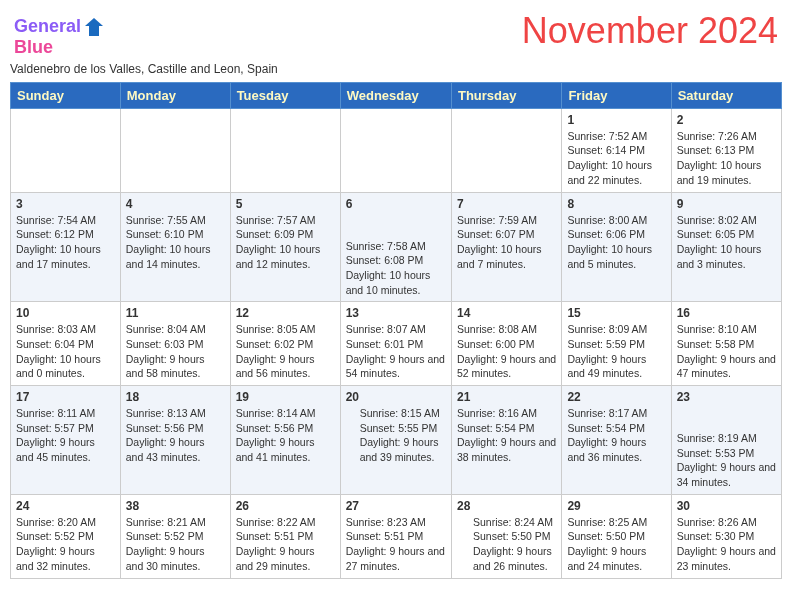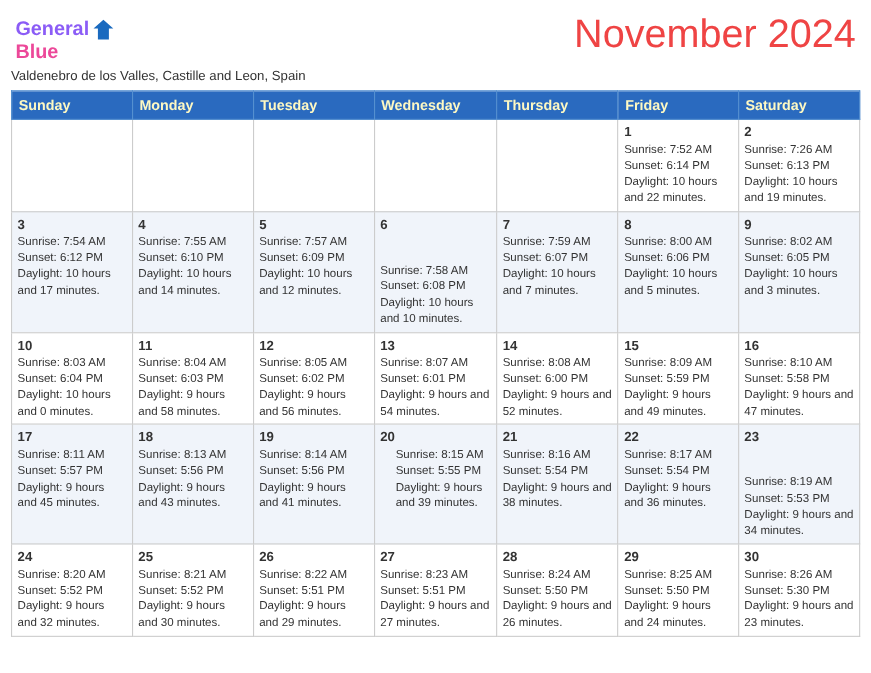--- a/index.html
+++ b/index.html
@@ -272,40 +272,40 @@
         </td>
       </tr>
       <tr>
         <td>
           <span class="day-num">24</span>
           <div class="day-info" style="white-space: pre-line;">Sunrise: 8:20 AM
 Sunset: 5:52 PM
 Daylight: 9 hours and 32 minutes.</div>
         </td>
         <td>
-          <span class="day-num">25</span>
+          <span class="day-num">38</span>
           <div class="day-info" style="white-space: pre-line;">Sunrise: 8:21 AM
 Sunset: 5:52 PM
 Daylight: 9 hours and 30 minutes.</div>
         </td>
         <td>
           <span class="day-num">26</span>
           <div class="day-info" style="white-space: pre-line;">Sunrise: 8:22 AM
 Sunset: 5:51 PM
 Daylight: 9 hours and 29 minutes.</div>
         </td>
         <td>
           <span class="day-num">27</span>
           <div class="day-info" style="white-space: pre-line;">Sunrise: 8:23 AM
 Sunset: 5:51 PM
 Daylight: 9 hours and 27 minutes.</div>
         </td>
         <td>
           <span class="day-num">28</span>
-          <div class="day-info" style="white-space: pre-line;">Sunrise: 8:24 AM
+          <div class="day-info" style="white-space: pre-line; margin-left: 16px;">Sunrise: 8:24 AM
 Sunset: 5:50 PM
 Daylight: 9 hours and 26 minutes.</div>
         </td>
         <td>
           <span class="day-num">29</span>
           <div class="day-info" style="white-space: pre-line;">Sunrise: 8:25 AM
 Sunset: 5:50 PM
 Daylight: 9 hours and 24 minutes.</div>
         </td>
         <td>

